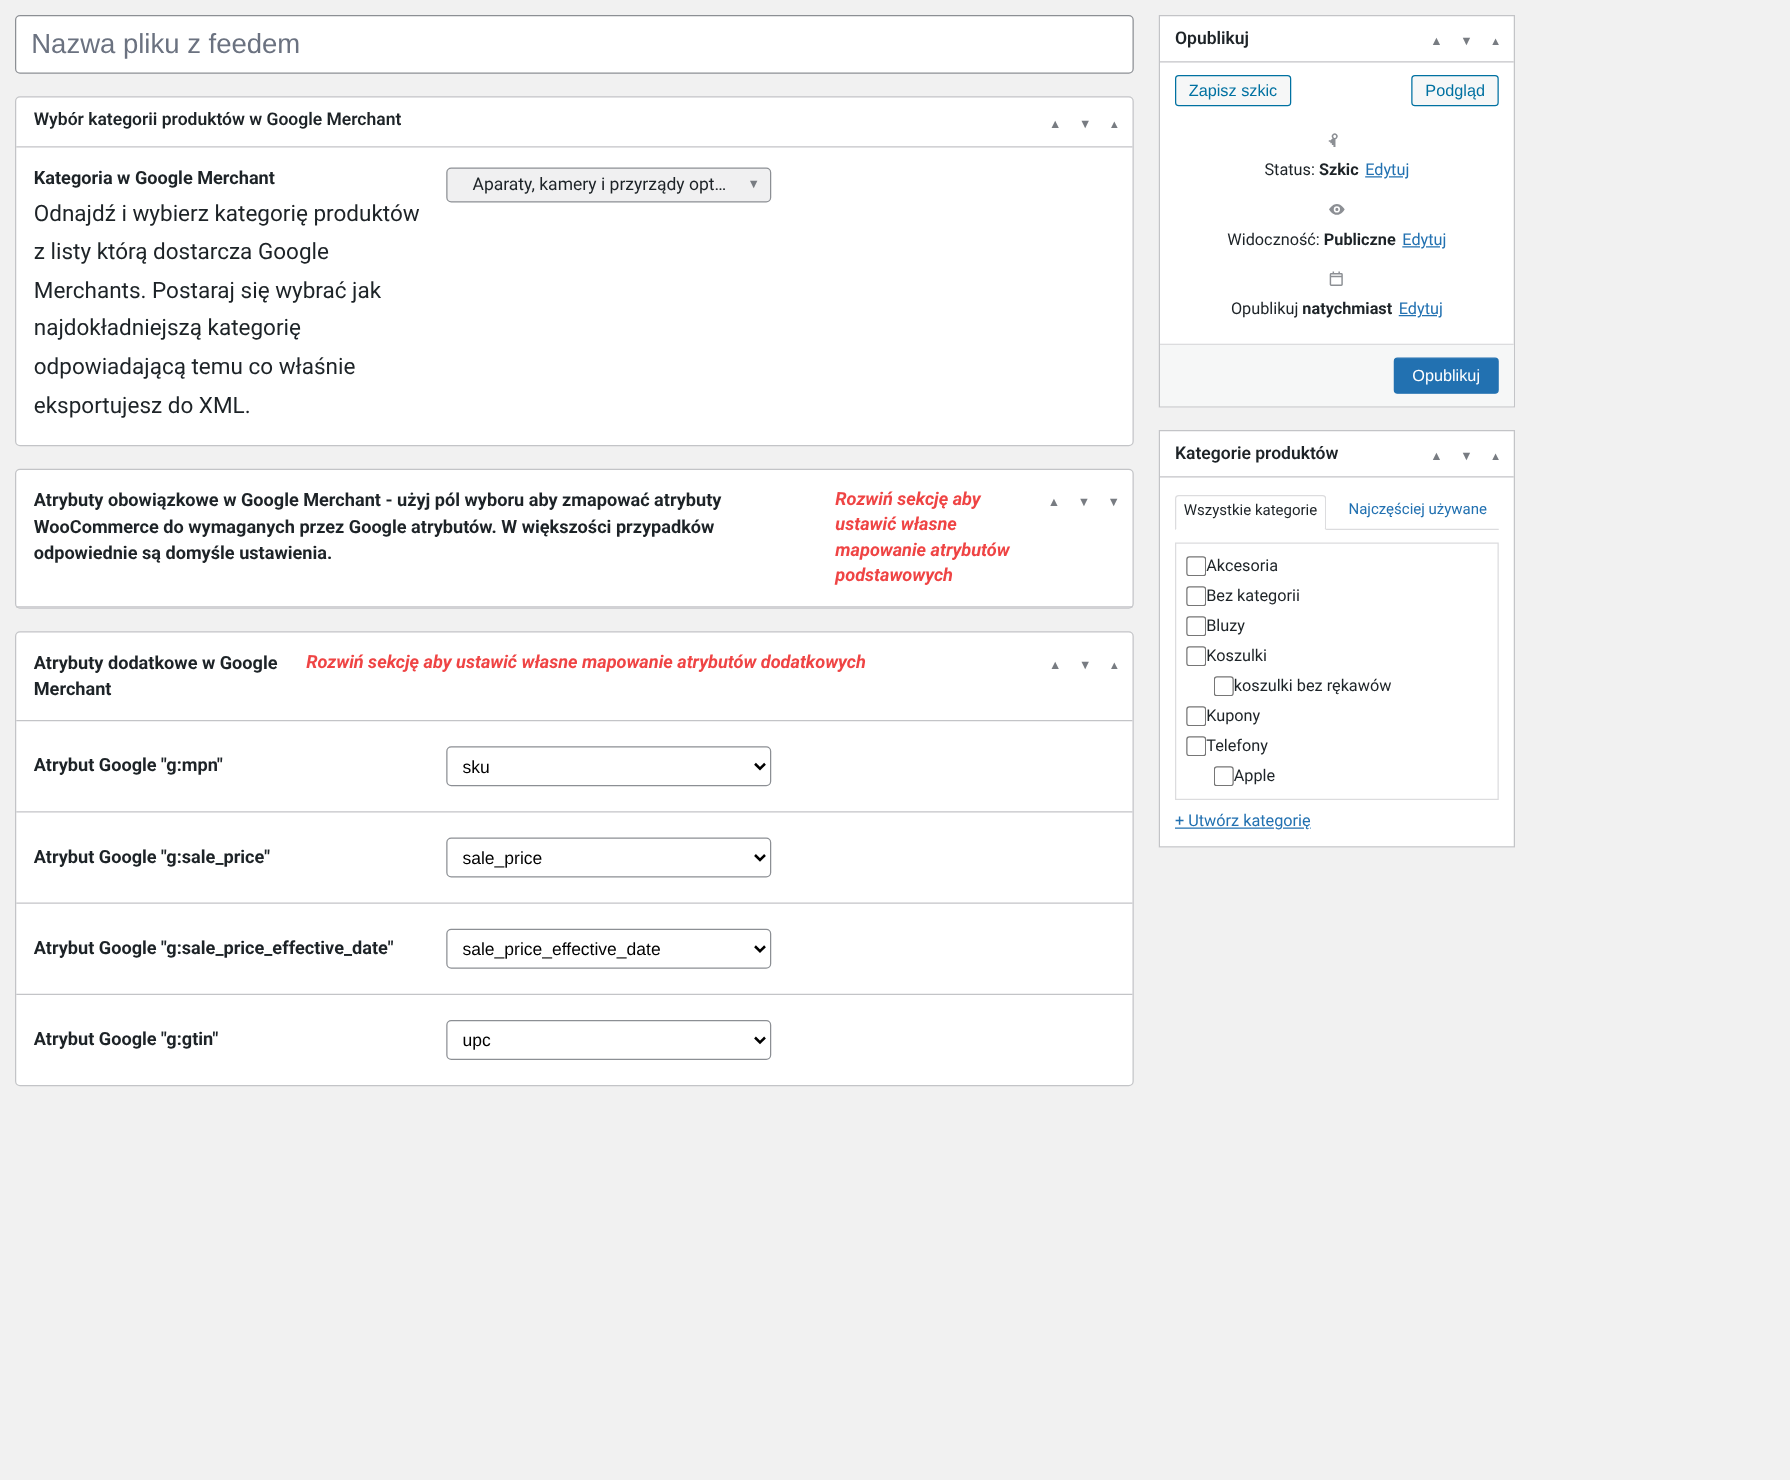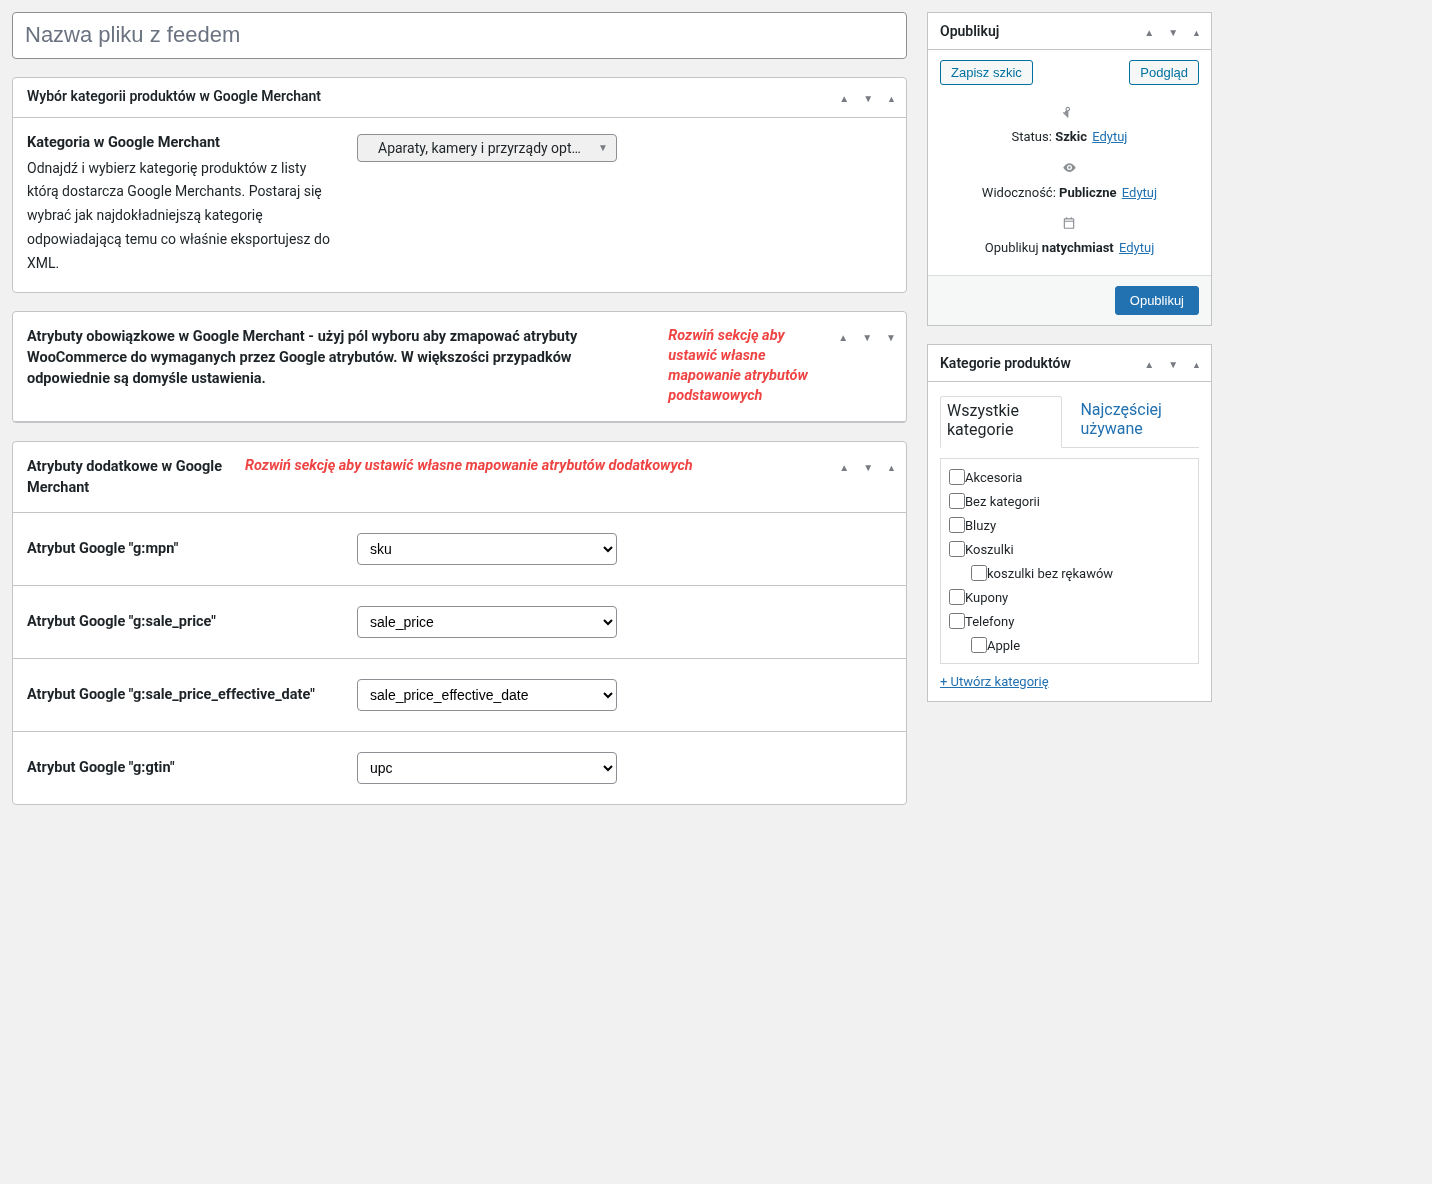--- a/index.html
+++ b/index.html
@@ -85,21 +85,21 @@
 .caret-up::before { content: "\25B2"; font-size: 9px; }
 
 .inside { padding: 16px 14px; }
 .field-row {
   display: flex;
   gap: 20px;
   align-items: flex-start;
 }
 .field-label { width: 310px; flex-shrink: 0; }
 .field-label .label-title { font-weight: 700; font-size: 14.5px; margin-bottom: 6px; }
-.field-label .label-desc { font-size: 14px; line-height: 1.7; color: #1d2327; }
+.field-label .label-desc { font-size: 18px; line-height: 1.7; color: #1d2327; }
 .field-control { flex: 1; }
 .select2 {
   display: inline-flex;
   align-items: center;
   justify-content: space-between;
   border: 1px solid #8c8f94;
   border-radius: 4px;
   background: #f0f0f1;
   padding: 5px 8px 5px 20px;
   width: 260px;
@@ -187,21 +187,21 @@
   border-radius: 3px;
   font-size: 13px;
   cursor: pointer;
 }
 
 .cat-tabs {
   display: flex;
   gap: 12px;
   margin: 4px 0 10px;
   border-bottom: 1px solid #dcdcde;
-  font-size: 16px;
+  font-size: 12px;
 }
 .cat-tabs .tab {
   padding: 4px 6px 8px;
   cursor: pointer;
 }
 .cat-tabs .tab.active {
   border: 1px solid #dcdcde;
   border-bottom: 1px solid #fff;
   margin-bottom: -1px;
   background: #fff;

